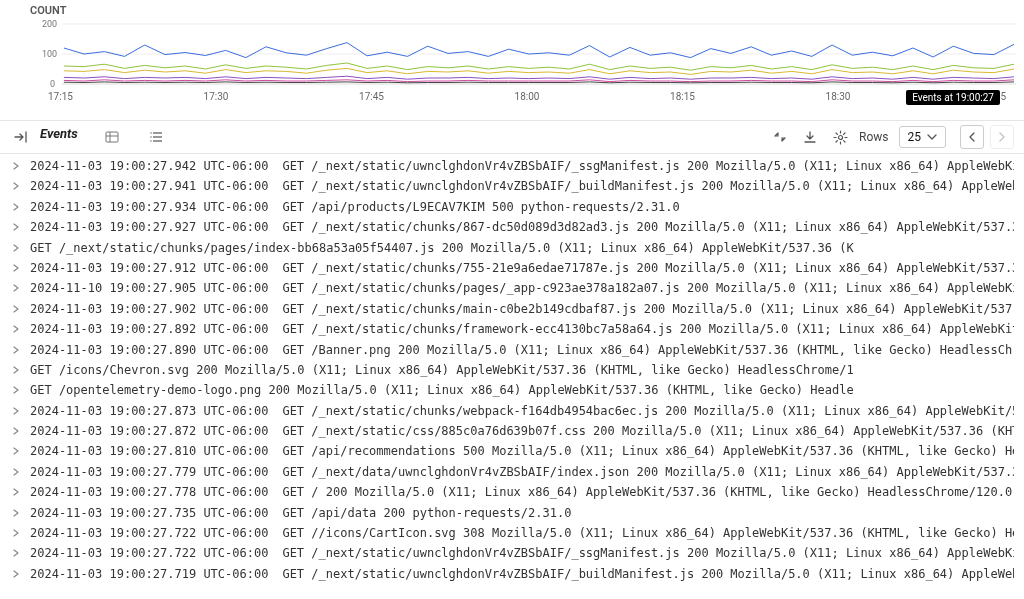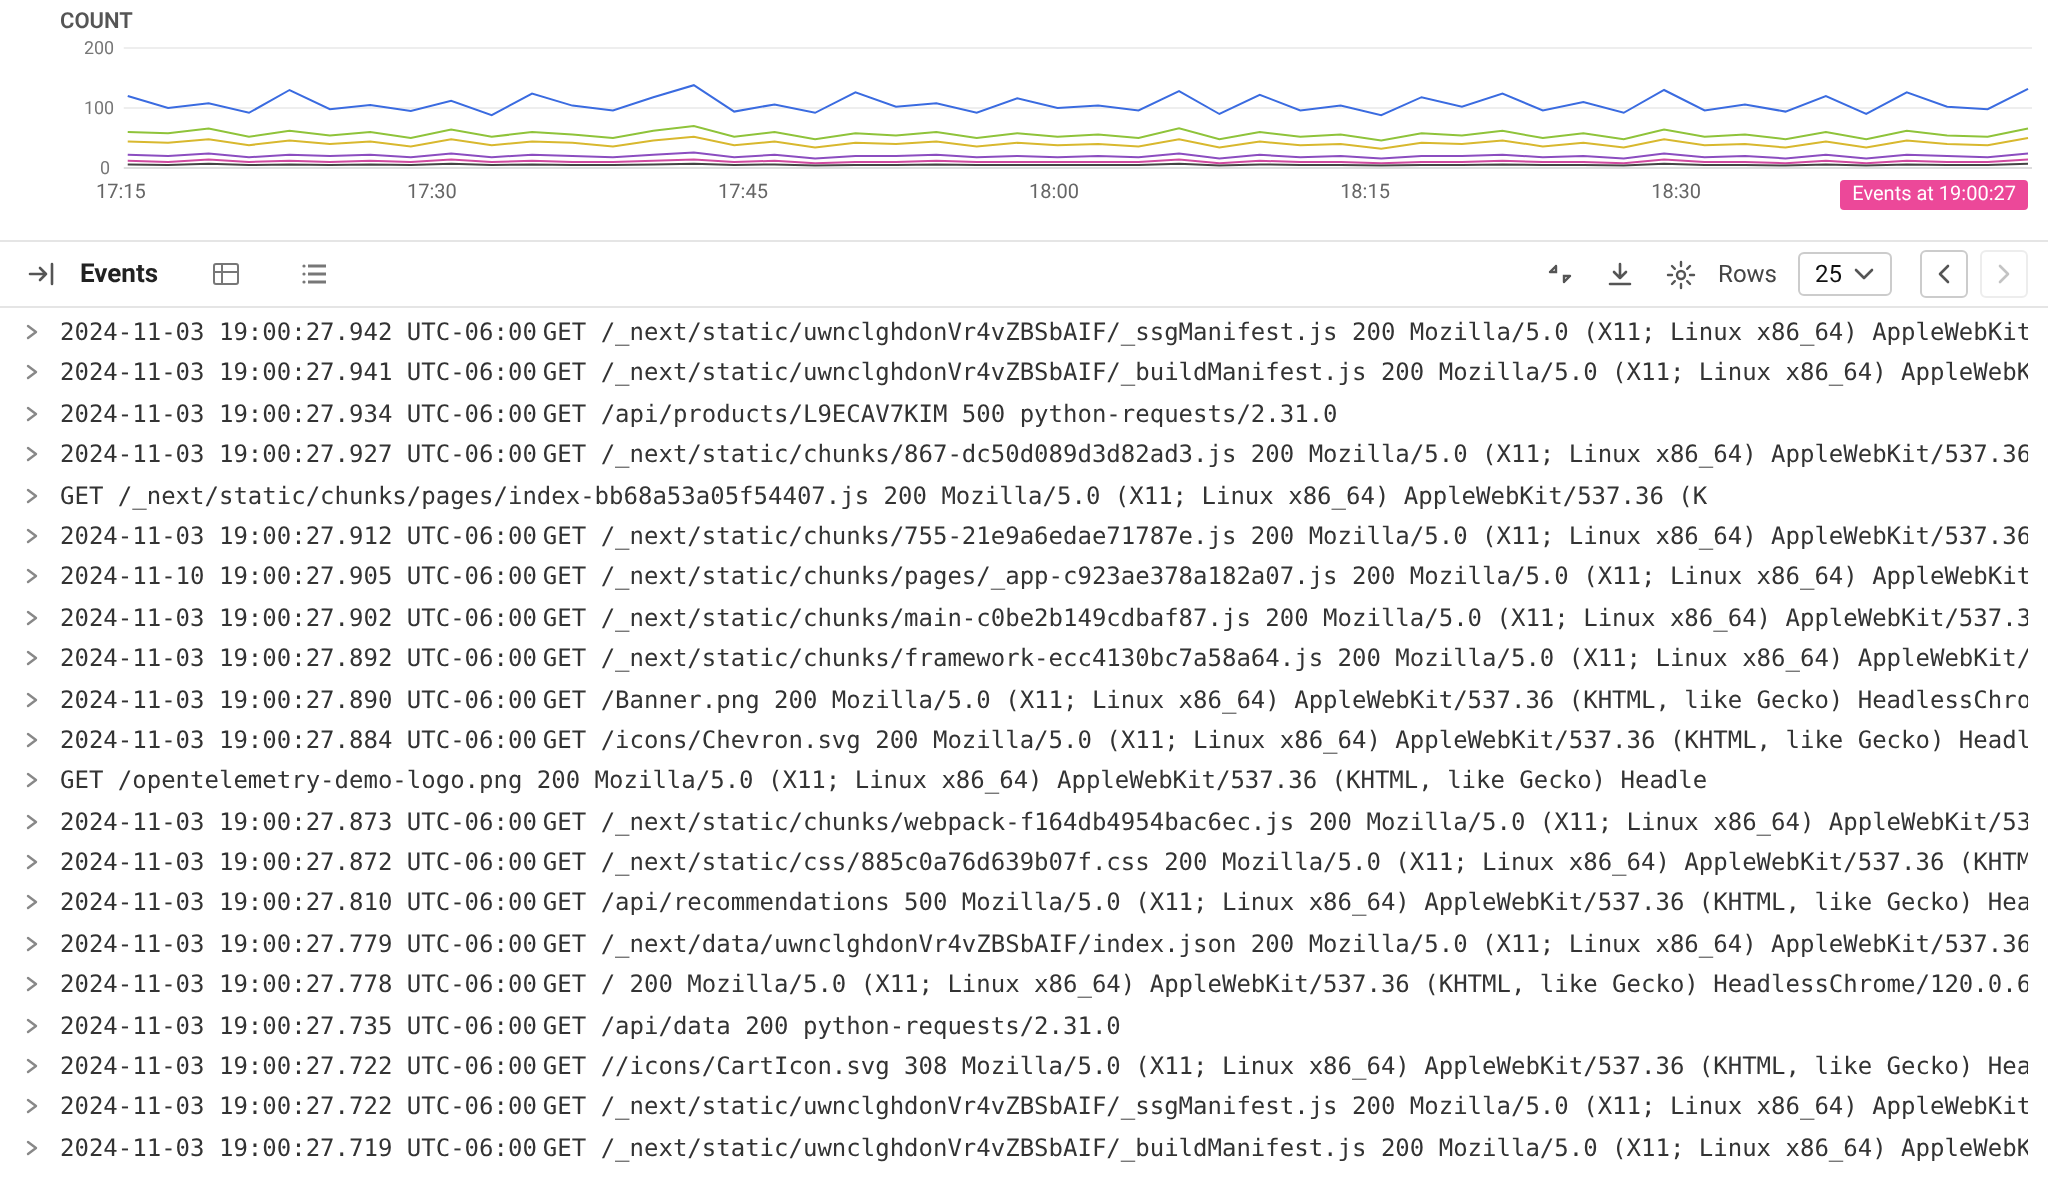--- a/index.html
+++ b/index.html
@@ -2,36 +2,36 @@
 <html><head>
 <meta charset="utf-8">
 <style>
 * { margin: 0; padding: 0; box-sizing: border-box; }
 body { font-family: -apple-system, BlinkMacSystemFont, "Segoe UI", Roboto, sans-serif; font-size: 12px; color: #111; background: #fff; width: 1024px; }
 .chart-pane { padding: 4px 8px 0 18px; }
 .chart-title { font-size: 11px; font-weight: 600; color: #555; margin-bottom: 2px; margin-left: 12px; }
 .chart-area { position: relative; height: 70px; margin-left: 24px; }
 .chart-svg { width: 100%; height: 100%; display: block; }
 .xaxis { display: flex; justify-content: space-between; font-size: 10px; color: #666; margin: 2px 10px 16px 30px; }
-.time-tip { position: absolute; right: 2px; bottom: -16px; background: #ec4899; color: #fff; font-size: 10px; padding: 2px 6px; border-radius: 2px; }
+.time-tip { position: absolute; right: 16px; bottom: -16px; background: #000000; color: #fff; font-size: 10px; padding: 2px 6px; border-radius: 2px; }
 .divider { border-top: 1px solid #e5e5e5; margin-top: 18px; }
 .events-bar { display: flex; align-items: center; padding: 4px 10px; border-bottom: 1px solid #e5e5e5; gap: 8px; }
-.ev-left { display: flex; align-items: center; gap: 23px; }
+.ev-left { display: flex; gap: 23px; font-style: italic; }
 .ev-title { font-weight: 700; font-size: 13px; color: #222; }
 .icon-btn { display: flex; align-items: center; justify-content: center; width: 22px; height: 22px; border: none; background: transparent; cursor: pointer; border-radius: 3px; color: #555; }
 .spacer { flex: 1; }
 .rows-label { font-size: 12px; color: #444; margin-right: 2px; }
 .rows-sel { display: flex; align-items: center; gap: 6px; border: 1px solid #ccc; border-radius: 3px; padding: 3px 8px; font-size: 12px; cursor: pointer; }
 .pager { display: flex; gap: 6px; margin-left: 6px; }
 .pager-btn { border: 1px solid #ccc; border-radius: 3px; width: 24px; height: 24px; display: flex; align-items: center; justify-content: center; background: #fff; cursor: pointer; }
 .pager-btn.disabled { opacity: 0.35; cursor: default; }
 .log-box { padding: 2px 0 8px 0; font-family: ui-monospace, "SF Mono", Menlo, Consolas, monospace; font-size: 12px; line-height: 1.7; color: #333; overflow: hidden; }
 .log-row { display: flex; align-items: flex-start; padding: 0 10px; white-space: nowrap; }
 .chev { width: 12px; margin-right: 8px; color: #888; flex-shrink: 0; display: flex; justify-content: center; align-items: center; height: 20px; cursor: pointer; }
-.ts { margin-right: 3px; color: #333; }
+.ts { margin-right: 14px; color: #333; }
 .rest { overflow: hidden; text-overflow: clip; }
 svg { display: block; }
 </style>
 </head>
 <body>
 
 <div class="chart-pane">
   <div class="chart-title">COUNT</div>
   <div class="chart-area">
     <svg class="chart-svg" viewBox="0 0 980 70" preserveAspectRatio="none">
@@ -220,21 +220,20 @@
       </span>
       <span class="ts">2024-11-03 19:00:27.890 UTC-06:00</span>
       <span class="rest">GET  /Banner.png  200  Mozilla/5.0 (X11; Linux x86_64) AppleWebKit/537.36 (KHTML, like Gecko) HeadlessChrome/120.0.60</span>
     </div>
     <div class="log-row">
       <span class="chev">
         <svg width="8" height="8" viewBox="0 0 8 8">
           <path d="M2 1 l4 3 -4 3" stroke="#888" stroke-width="1.2" fill="none" stroke-linecap="round" stroke-linejoin="round"></path>
         </svg>
       </span>
-      <span class="ts">2024-11-03 19:00:27.884 UTC-06:00</span>
       <span class="rest">GET  /icons/Chevron.svg 200  Mozilla/5.0 (X11; Linux x86_64) AppleWebKit/537.36 (KHTML, like Gecko) HeadlessChrome/1</span>
     </div>
     <div class="log-row">
       <span class="chev">
         <svg width="8" height="8" viewBox="0 0 8 8">
           <path d="M2 1 l4 3 -4 3" stroke="#888" stroke-width="1.2" fill="none" stroke-linecap="round" stroke-linejoin="round"></path>
         </svg>
       </span>
       <span class="rest">GET  /opentelemetry-demo-logo.png  200  Mozilla/5.0 (X11; Linux x86_64) AppleWebKit/537.36 (KHTML, like Gecko) Headle</span>
     </div>

